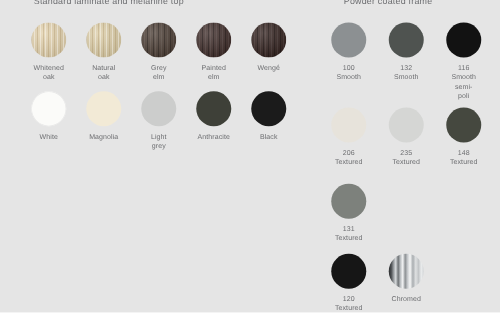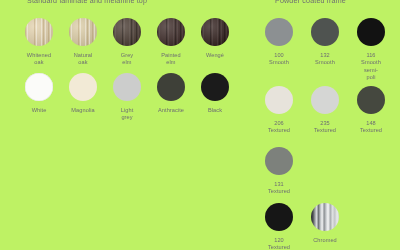--- a/index.html
+++ b/index.html
@@ -12,21 +12,21 @@
     width: 400px;
     height: 250px;
     overflow: hidden;
     font-family: "Liberation Sans", sans-serif;
     color: #58585a;
     position: relative;
   }
   .page {
     position: absolute;
     inset: 0;
-    background: #bef264;
+    background: #e5e5e5;
   }
 
   
   .col {
     position: absolute;
     top: 0;
   }
   .col-left  { left: 22px;  width: 215px; }
   .col-right { left: 262px; width: 135px; }
 

